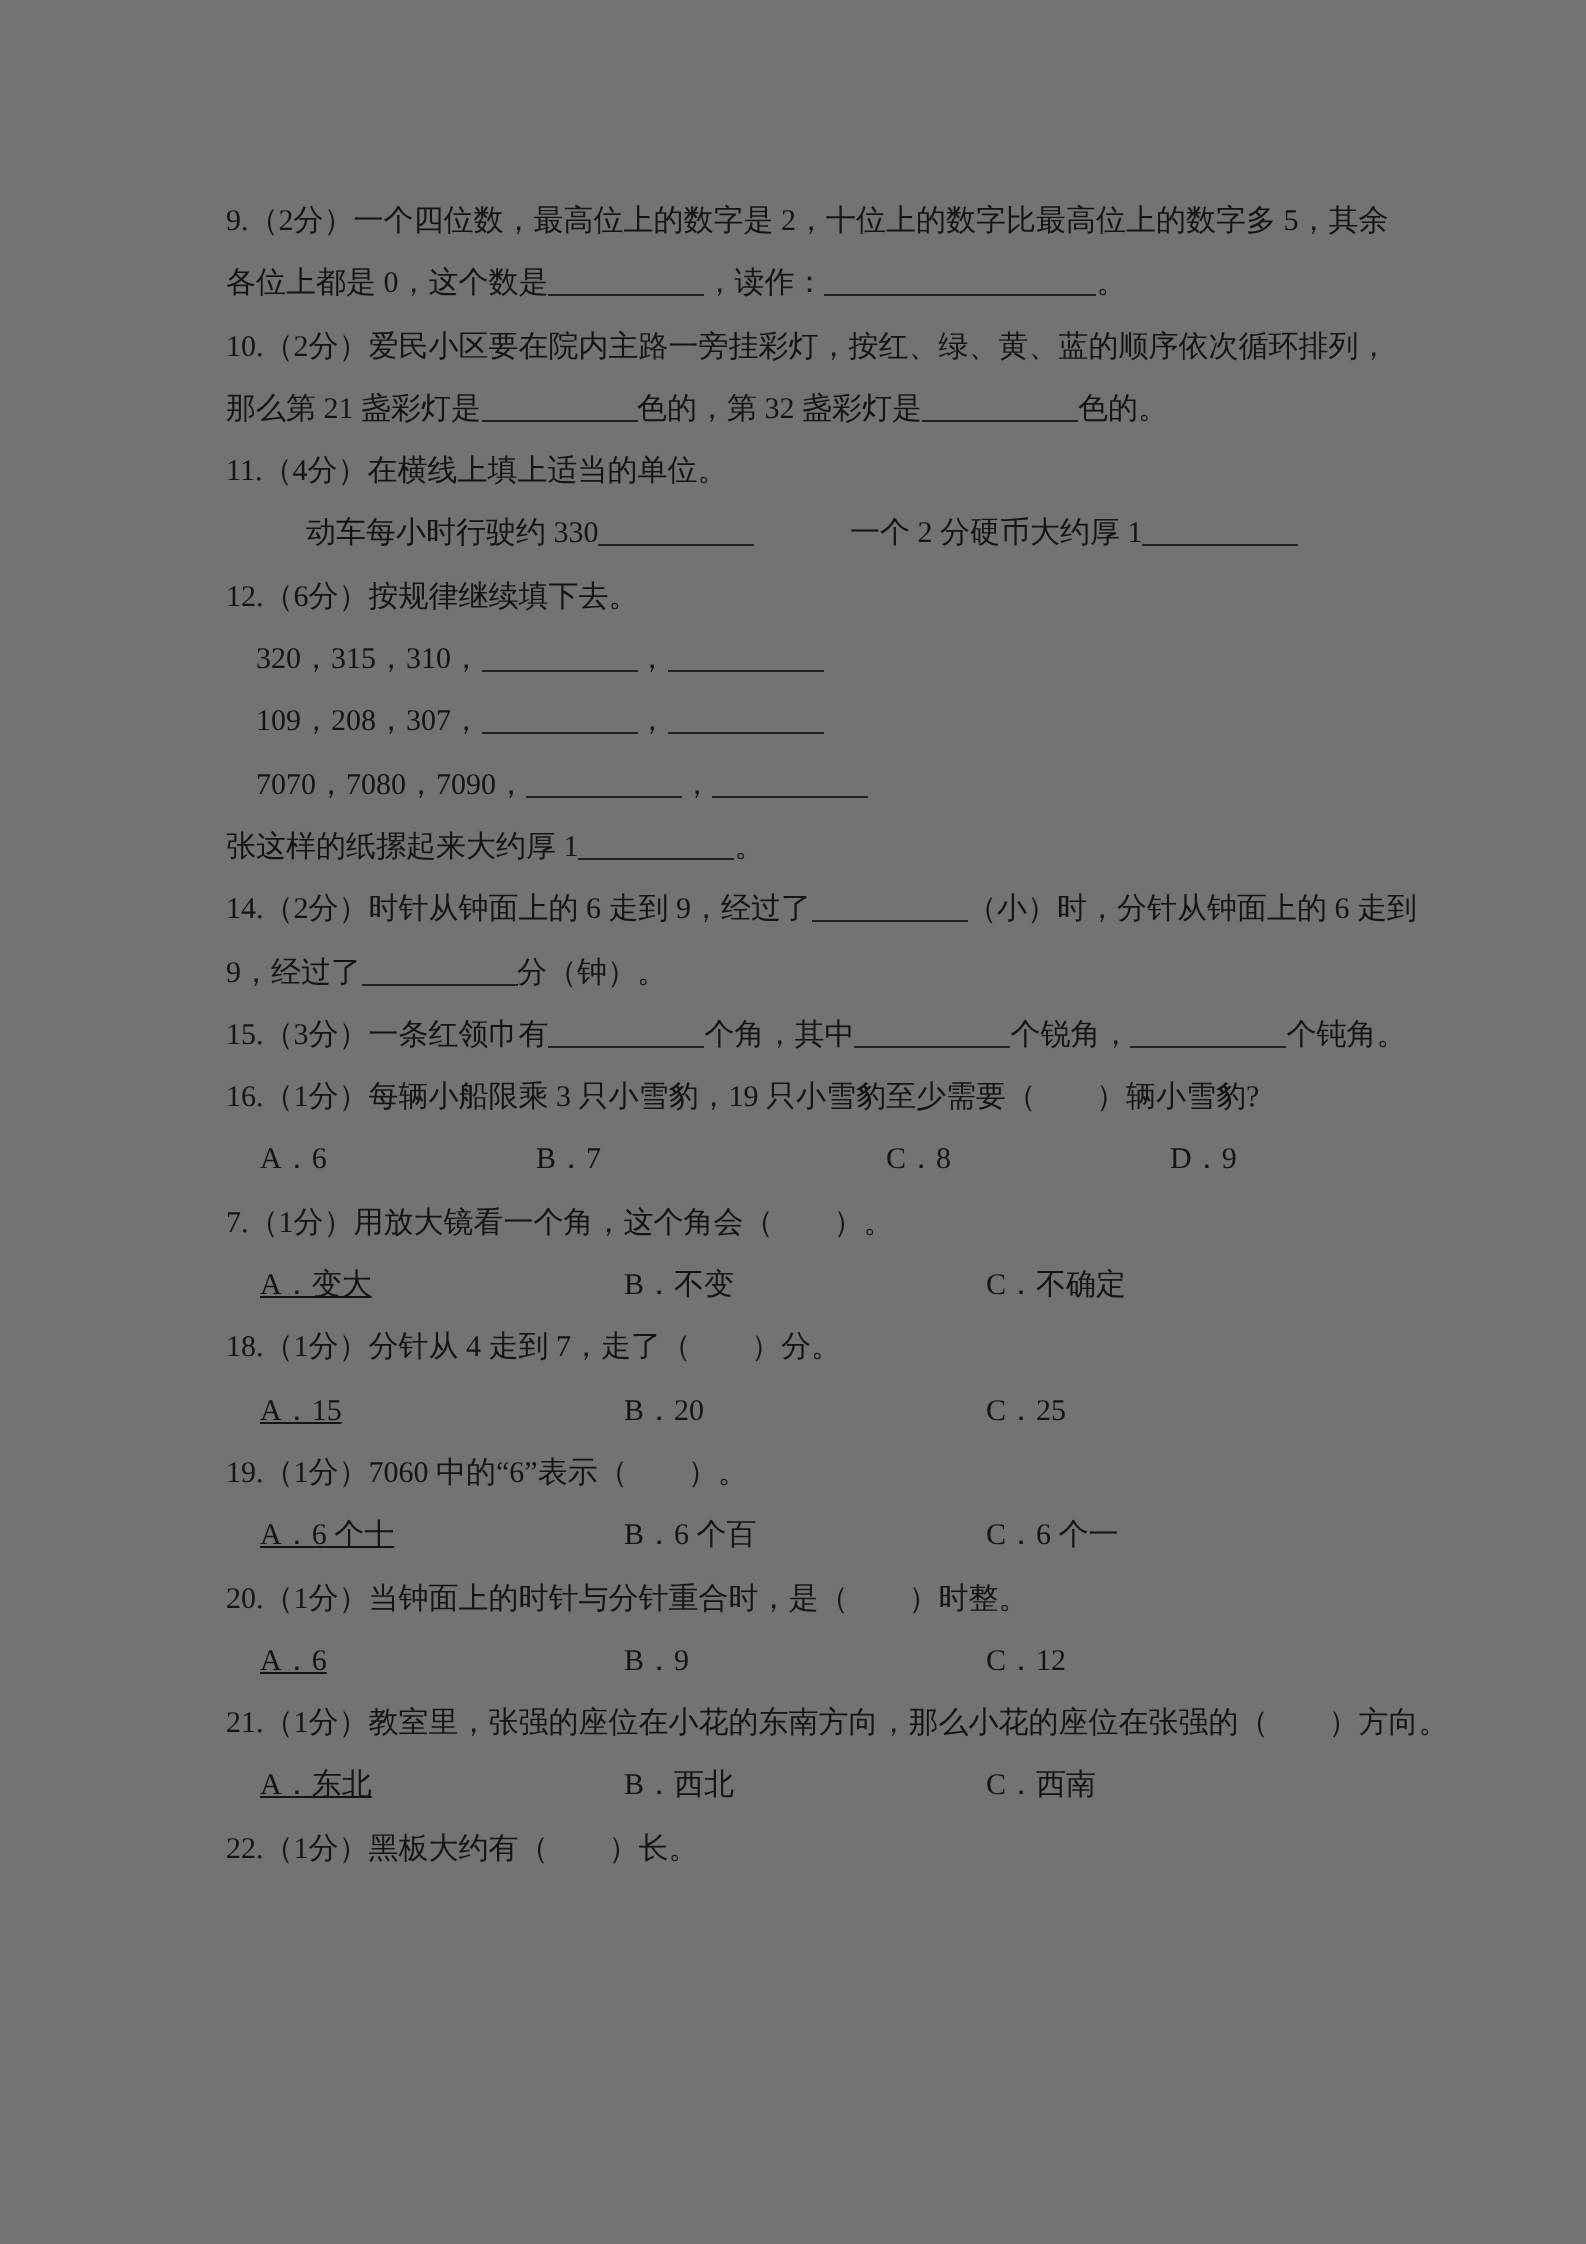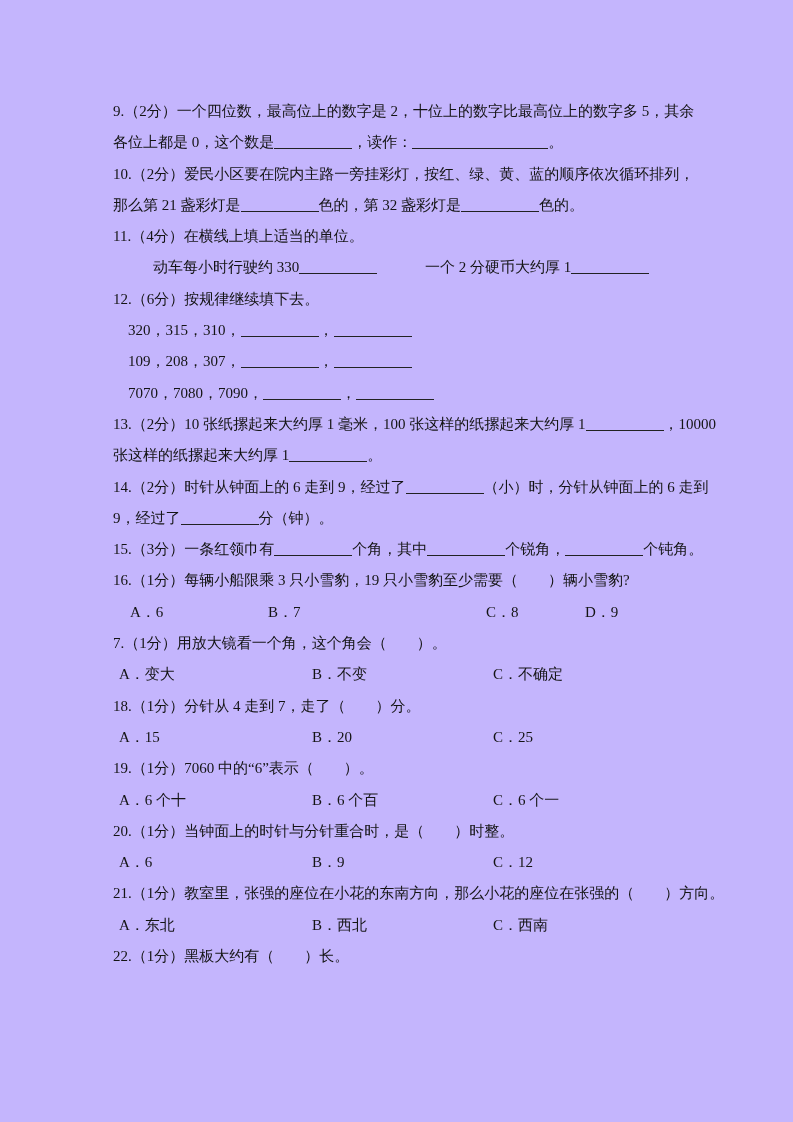--- a/index.html
+++ b/index.html
@@ -1,19 +1,19 @@
 <!DOCTYPE html>
 <html><head>
 <meta charset="utf-8">
 <style>
   html,body{margin:0;padding:0;background:#ffffff;}
   .page{
     position:relative;
     width:793px;height:1122px;
-    background:#c4b5fd;
+    background:#737373;
     color:#141414;
     font-family:"Liberation Serif","DejaVu Serif",serif;
     font-size:15px;
     overflow:hidden;
   }
   .content{
     position:absolute;
     left:113px;top:96px;
     width:600px;
   }
@@ -28,26 +28,26 @@
   .blank{
     display:inline-block;
     width:78px;
     height:13px;
     border-bottom:1px solid #222;
     margin-bottom:-2px;
   }
   .blank.wide{width:136px;}
   .col2{position:absolute;left:312px;top:0;}
   .opts .opt{position:absolute;top:0;}
-  .opts3 .o1{left:6px;}
+  .opts3 .o1{left:17px;text-decoration:underline;}
   .opts3 .o2{left:199px;}
   .opts3 .o3{left:380px;}
   .opts4 .o1{left:17px;}
   .opts4 .o2{left:155px;}
-  .opts4 .o3{left:330px;margin-left:43px;}
+  .opts4 .o3{left:330px;}
   .opts4 .o4{left:472px;}
 </style>
 </head>
 <body>
 
 <div class="page">
   <div class="content">
 
     <div class="line"><span>9.（2分）一个四位数，最高位上的数字是 2，十位上的数字比最高位上的数字多 5，其余</span></div>
     <div class="line"><span>各位上都是 0，这个数是</span><span class="blank"></span><span>，读作：</span><span class="blank wide"></span><span>。</span></div>
@@ -56,21 +56,20 @@
     <div class="line"><span>那么第 21 盏彩灯是</span><span class="blank"></span><span>色的，第 32 盏彩灯是</span><span class="blank"></span><span>色的。</span></div>
 
     <div class="line"><span>11.（4分）在横线上填上适当的单位。</span></div>
     <div class="line ind40"><span>动车每小时行驶约 330</span><span class="blank"></span><span class="col2"><span>一个 2 分硬币大约厚 1</span><span class="blank"></span></span></div>
 
     <div class="line"><span>12.（6分）按规律继续填下去。</span></div>
     <div class="line ind15"><span>320，315，310，</span><span class="blank"></span><span>，</span><span class="blank"></span></div>
     <div class="line ind15"><span>109，208，307，</span><span class="blank"></span><span>，</span><span class="blank"></span></div>
     <div class="line ind15"><span>7070，7080，7090，</span><span class="blank"></span><span>，</span><span class="blank"></span></div>
 
-    <div class="line"><span>13.（2分）10 张纸摞起来大约厚 1 毫米，100 张这样的纸摞起来大约厚 1</span><span class="blank"></span><span>，10000</span></div>
     <div class="line"><span>张这样的纸摞起来大约厚 1</span><span class="blank"></span><span>。</span></div>
 
     <div class="line"><span>14.（2分）时针从钟面上的 6 走到 9，经过了</span><span class="blank"></span><span>（小）时，分针从钟面上的 6 走到</span></div>
     <div class="line"><span>9，经过了</span><span class="blank"></span><span>分（钟）。</span></div>
 
     <div class="line"><span>15.（3分）一条红领巾有</span><span class="blank"></span><span>个角，其中</span><span class="blank"></span><span>个锐角，</span><span class="blank"></span><span>个钝角。</span></div>
 
 
     <div class="line"><span>16.（1分）每辆小船限乘 3 只小雪豹，19 只小雪豹至少需要（　　）辆小雪豹?</span></div>
     <div class="line opts opts4">

